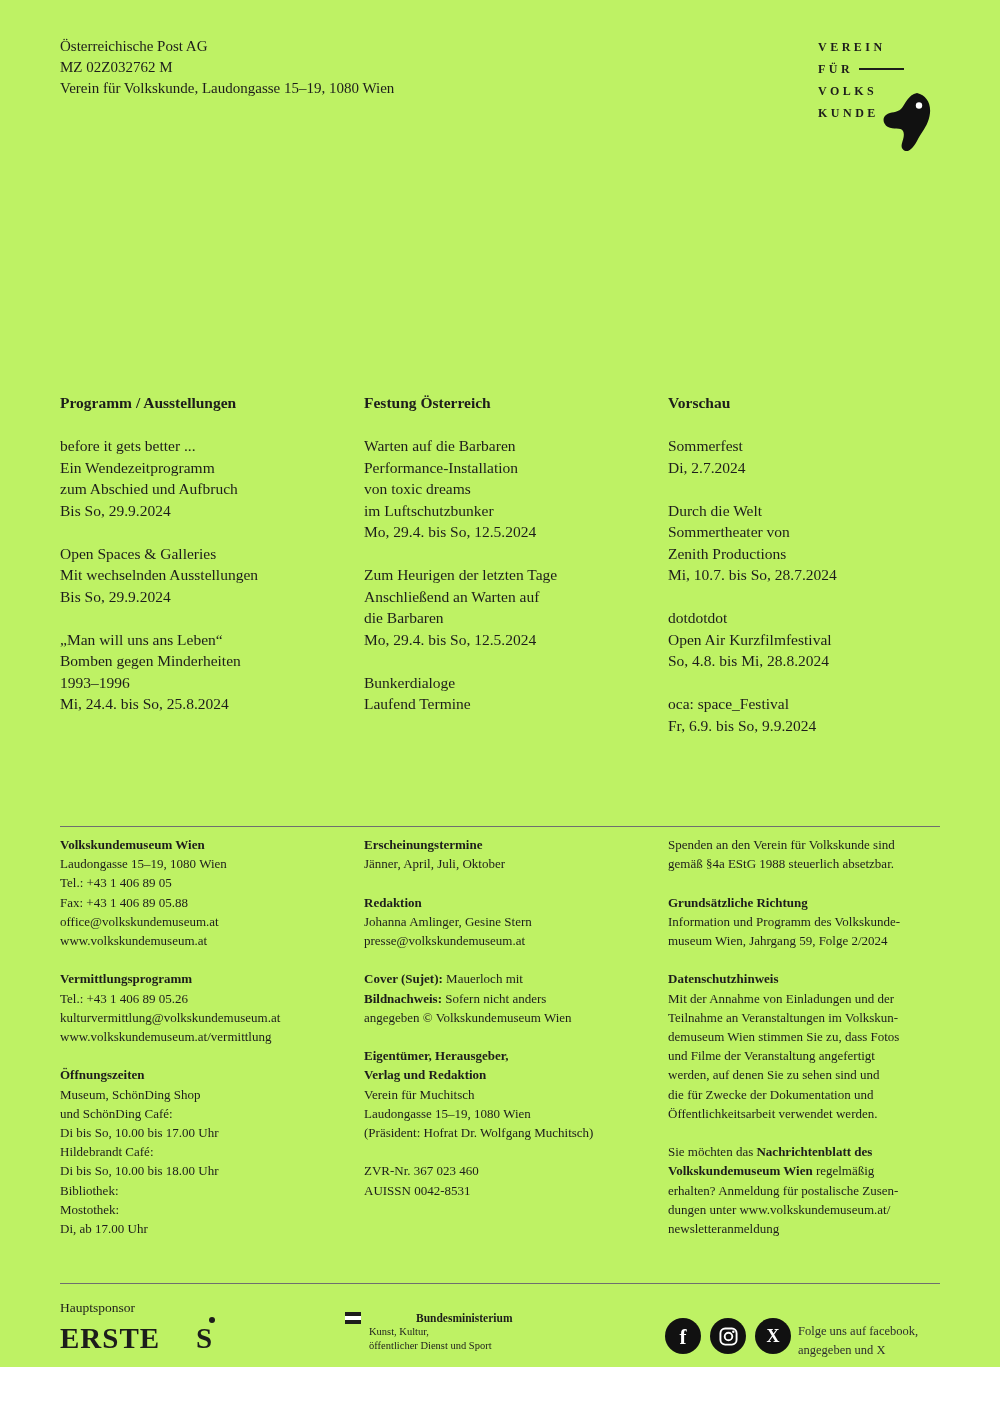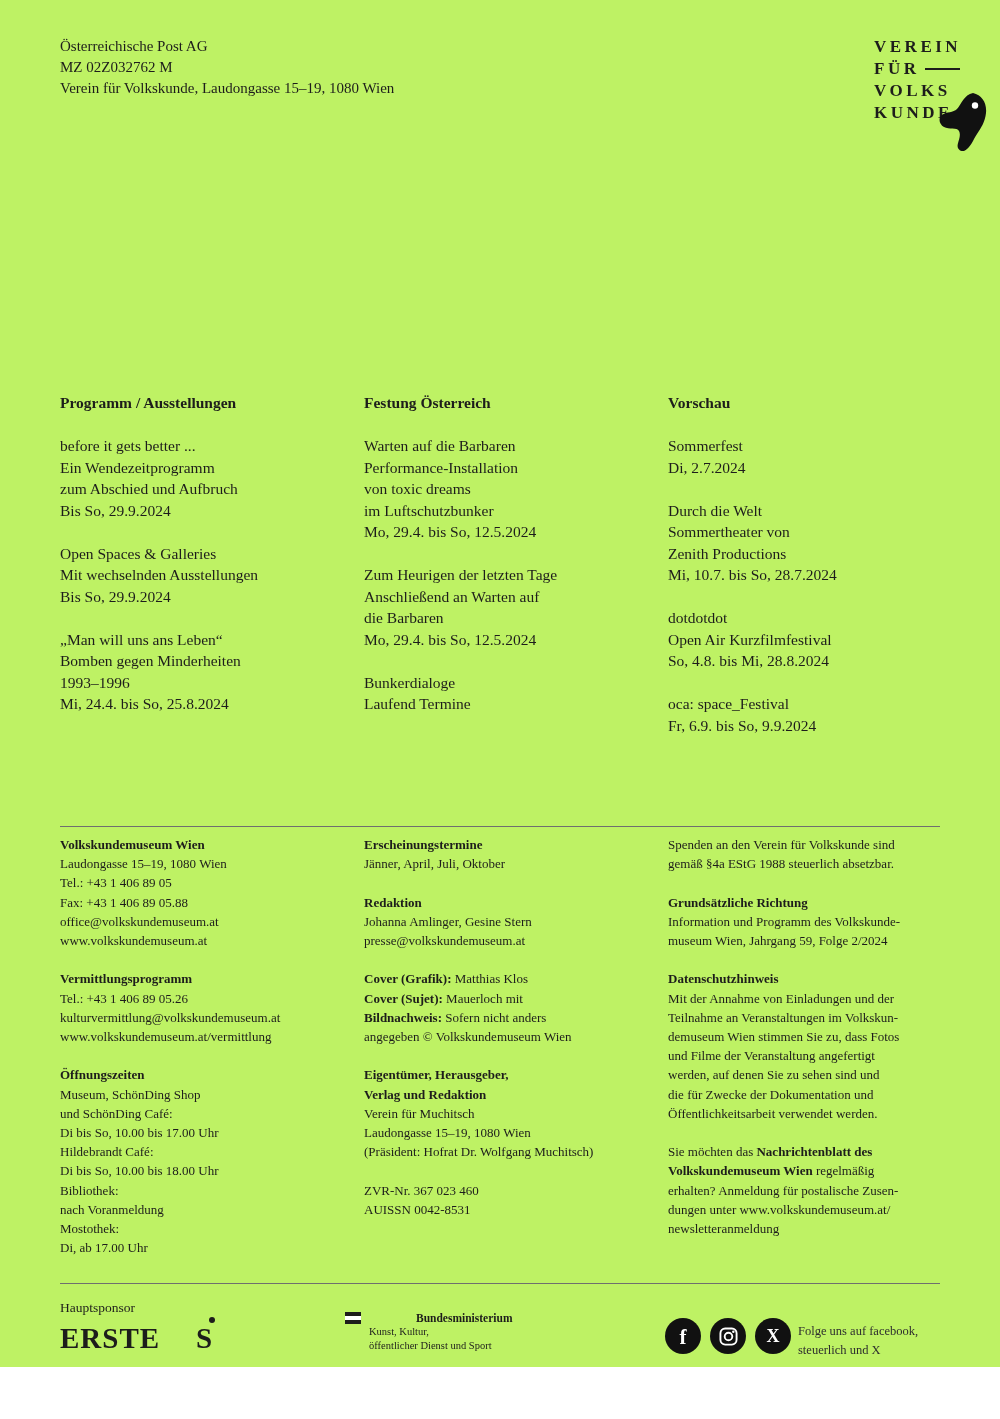--- a/index.html
+++ b/index.html
@@ -6,22 +6,22 @@
   html,body { background:#ffffff; }
   .page {
     position:relative; width:1000px; height:1367px; background:#bef264;
     font-family:Liberation Serif, serif; color:#1d1d1b; overflow:hidden;
   }
   .line { white-space:nowrap; }
   .b { font-weight:bold; }
 
   
   .sender { position:absolute; left:60px; top:36px; font-size:15px; line-height:21px; }
-  .logo { position:absolute; left:874px; top:36px; width:86px; font-weight:bold;
-          font-size:17px; letter-spacing:3.5px; line-height:22px; }
+  .logo { position:absolute; left:818px; top:36px; width:86px; font-weight:bold;
+          font-size:12px; letter-spacing:3.5px; line-height:22px; }
   .logo-line { white-space:nowrap; }
   .logo-fur { display:flex; align-items:center; }
   .logo-dash { flex:1; height:2px; background:#1d1d1b; margin-left:6px; min-width:26px; }
   .logo-blob { position:absolute; left:60px; top:56px; width:56px; height:60px; }
 
   
   .program { position:absolute; left:60px; top:392px; width:880px; display:grid;
              grid-template-columns:304px 304px 272px; font-size:15.5px; line-height:21.5px; }
   .program h2 { font-size:15.5px; font-weight:bold; margin:0 0 21.5px 0; }
   .program .block { margin-bottom:21.5px; }
@@ -177,37 +177,35 @@
           <div class="line"><span>www.volkskundemuseum.at/vermittlung</span></div>
         </div>
         <div class="block">
           <div class="line"><span class="b">Öffnungszeiten</span></div>
           <div class="line"><span>Museum, SchönDing Shop</span></div>
           <div class="line"><span>und SchönDing Café:</span></div>
           <div class="line"><span>Di bis So, 10.00 bis 17.00 Uhr</span></div>
           <div class="line"><span>Hildebrandt Café:</span></div>
           <div class="line"><span>Di bis So, 10.00 bis 18.00 Uhr</span></div>
           <div class="line"><span>Bibliothek:</span></div>
-          <div class="line"><span>nach Voranmeldung</span></div>
           <div class="line"><span>Mostothek:</span></div>
           <div class="line"><span>Di, ab 17.00 Uhr</span></div>
         </div>
       </div>
     <div class="col">
         <div class="block">
           <div class="line"><span class="b">Erscheinungstermine</span></div>
           <div class="line"><span>Jänner, April, Juli, Oktober</span></div>
         </div>
         <div class="block">
           <div class="line"><span class="b">Redaktion</span></div>
           <div class="line"><span>Johanna Amlinger, Gesine Stern</span></div>
           <div class="line"><span>presse@volkskundemuseum.at</span></div>
         </div>
         <div class="block">
-          <div class="line"><span class="b">Cover (Grafik): </span><span>Matthias Klos</span></div>
           <div class="line"><span class="b">Cover (Sujet): </span><span>Mauerloch mit</span></div>
           <div class="line"><span class="b">Bildnachweis: </span><span>Sofern nicht anders</span></div>
           <div class="line"><span>angegeben © Volkskundemuseum Wien</span></div>
         </div>
         <div class="block">
           <div class="line"><span class="b">Eigentümer, Herausgeber,</span></div>
           <div class="line"><span class="b">Verlag und Redaktion</span></div>
           <div class="line"><span>Verein für Muchitsch</span></div>
           <div class="line"><span>Laudongasse 15–19, 1080 Wien</span></div>
           <div class="line"><span>(Präsident: Hofrat Dr. Wolfgang Muchitsch)</span></div>
@@ -276,18 +274,18 @@
         <rect x="1.5" y="1.5" width="17" height="17" rx="5" fill="none" stroke="#ffffff" stroke-width="2"></rect>
         <circle cx="10" cy="10" r="4" fill="none" stroke="#ffffff" stroke-width="2"></circle>
         <circle cx="15.1" cy="4.9" r="1.3" fill="#ffffff"></circle>
       </svg>
     </div>
     <div class="sicon x">X</div>
   </div>
 
   <div class="social-caption">
     <div class="line">Folge uns auf facebook,</div>
-    <div class="line">steuerlich und X</div>
+    <div class="line">angegeben und X</div>
   </div>
 
   <div class="scan-edge"></div>
 
 </div>
 
 </body></html>

